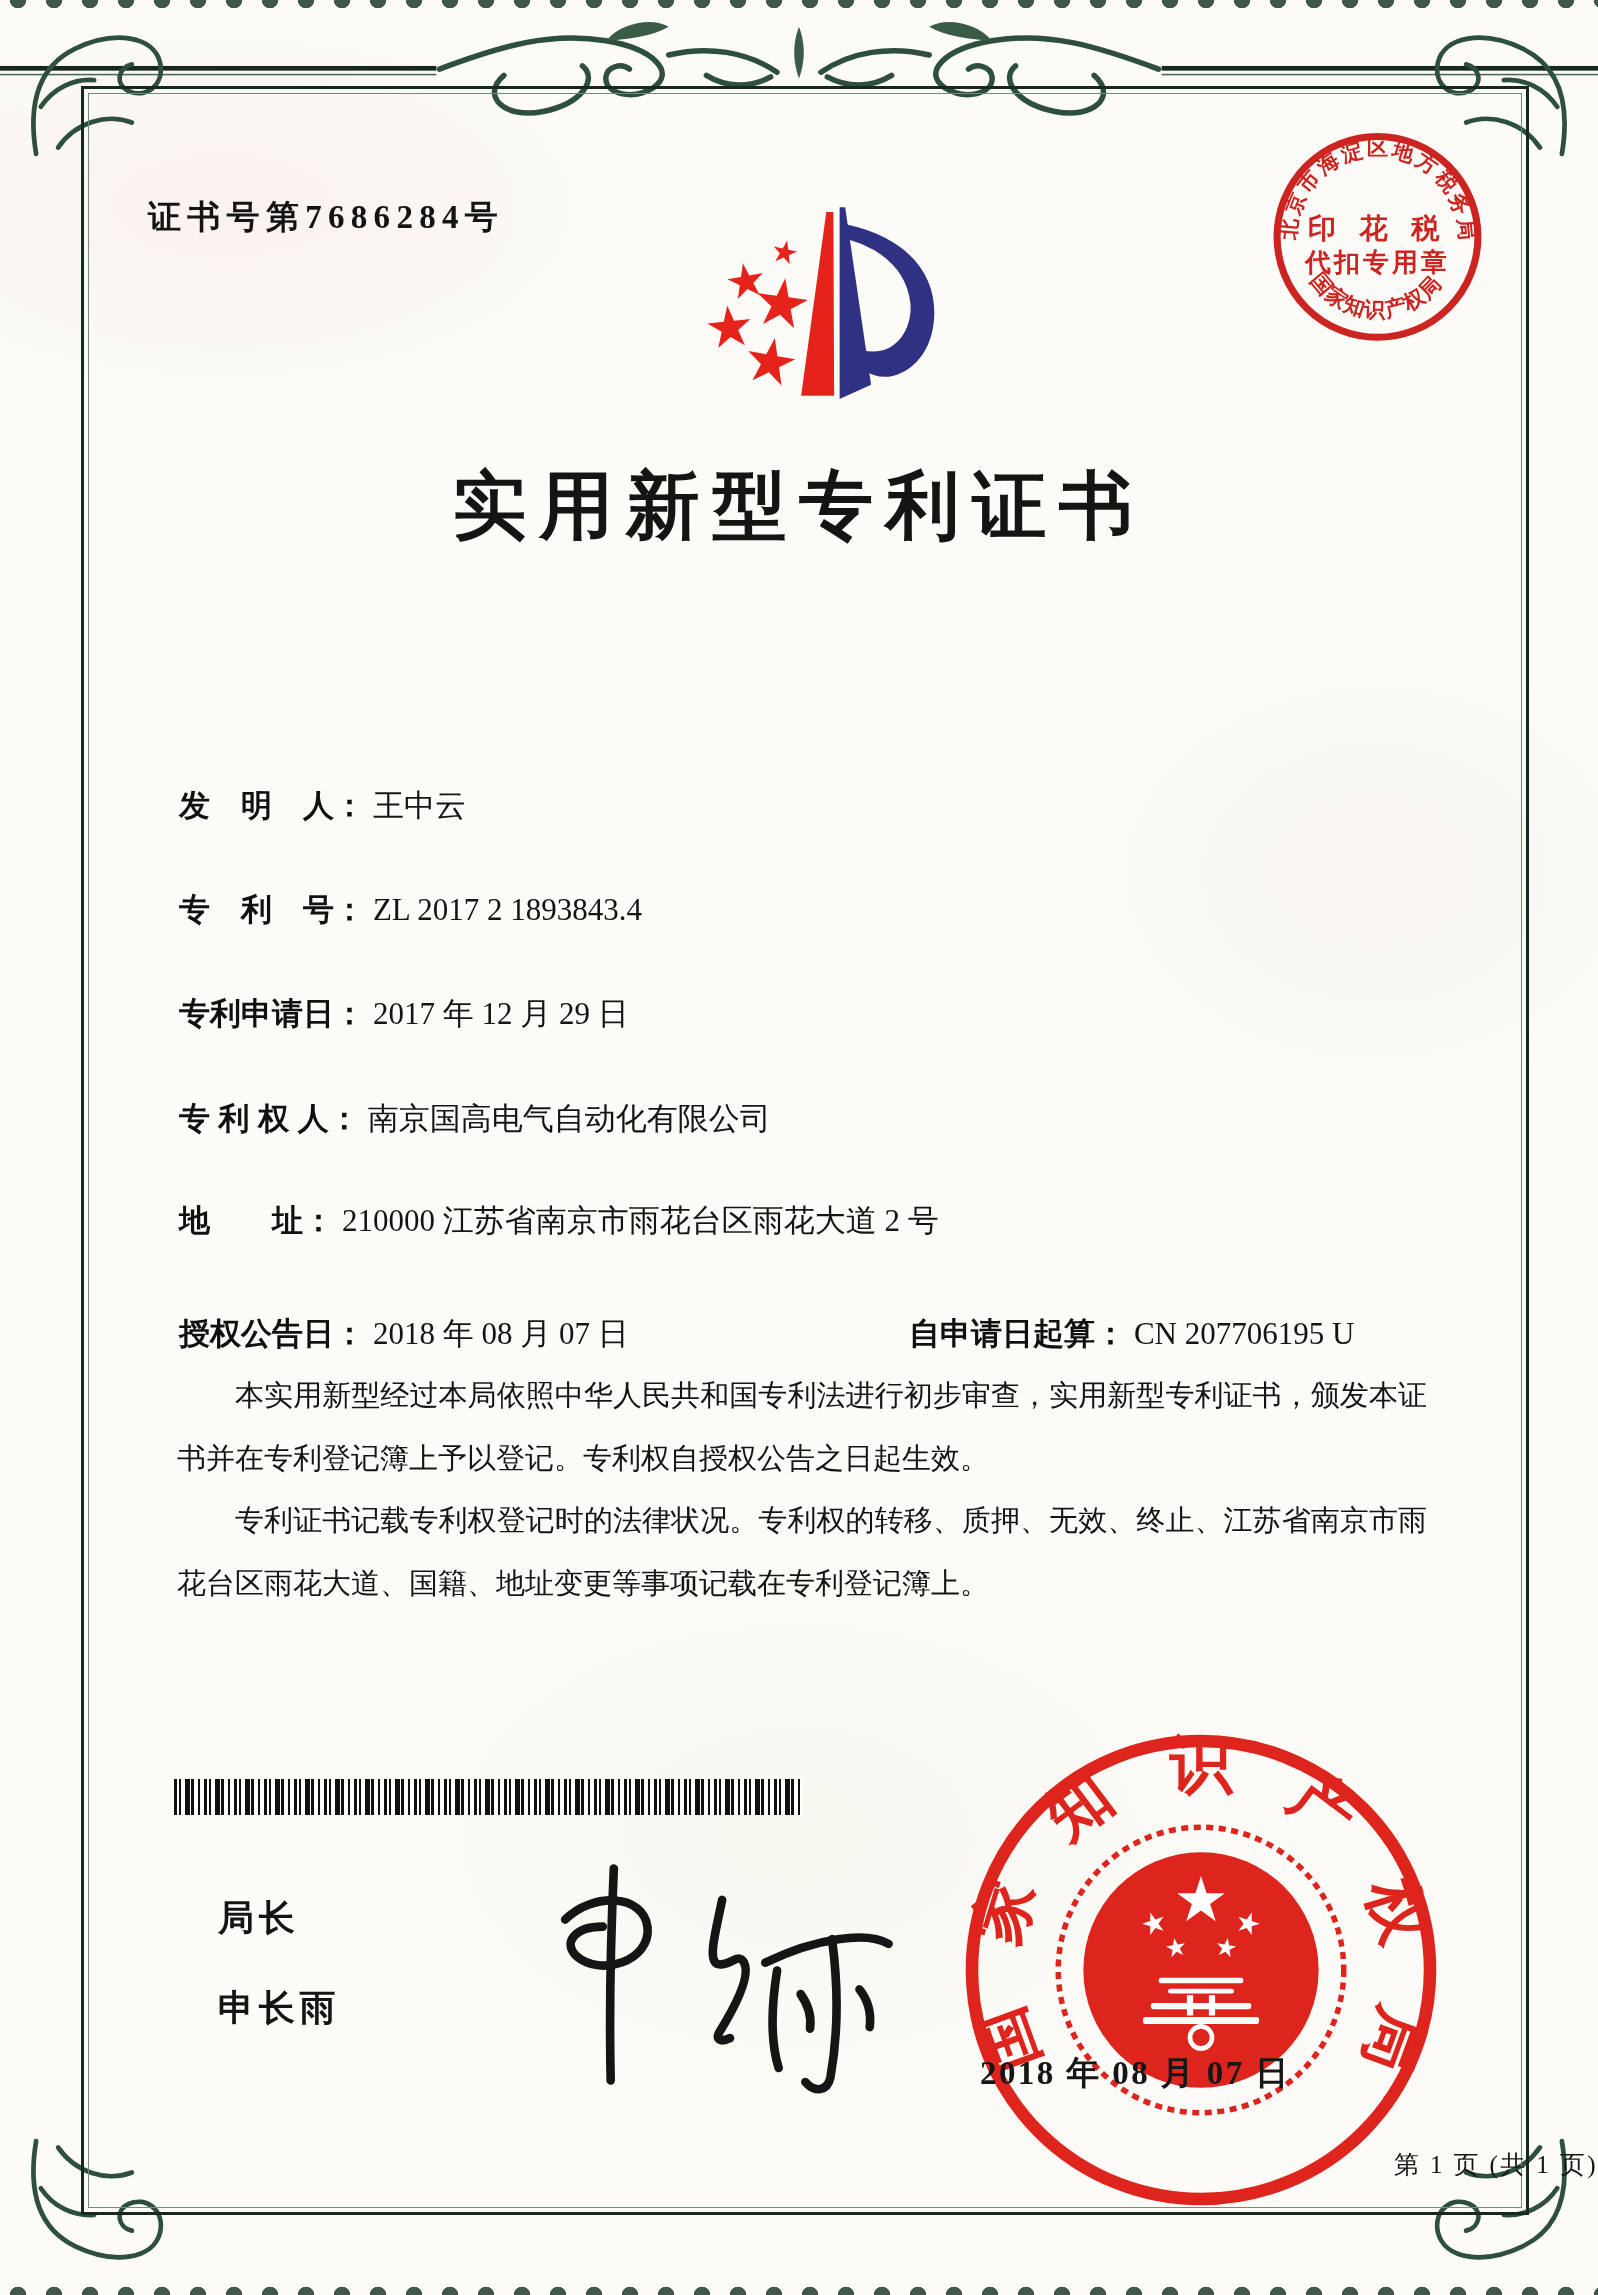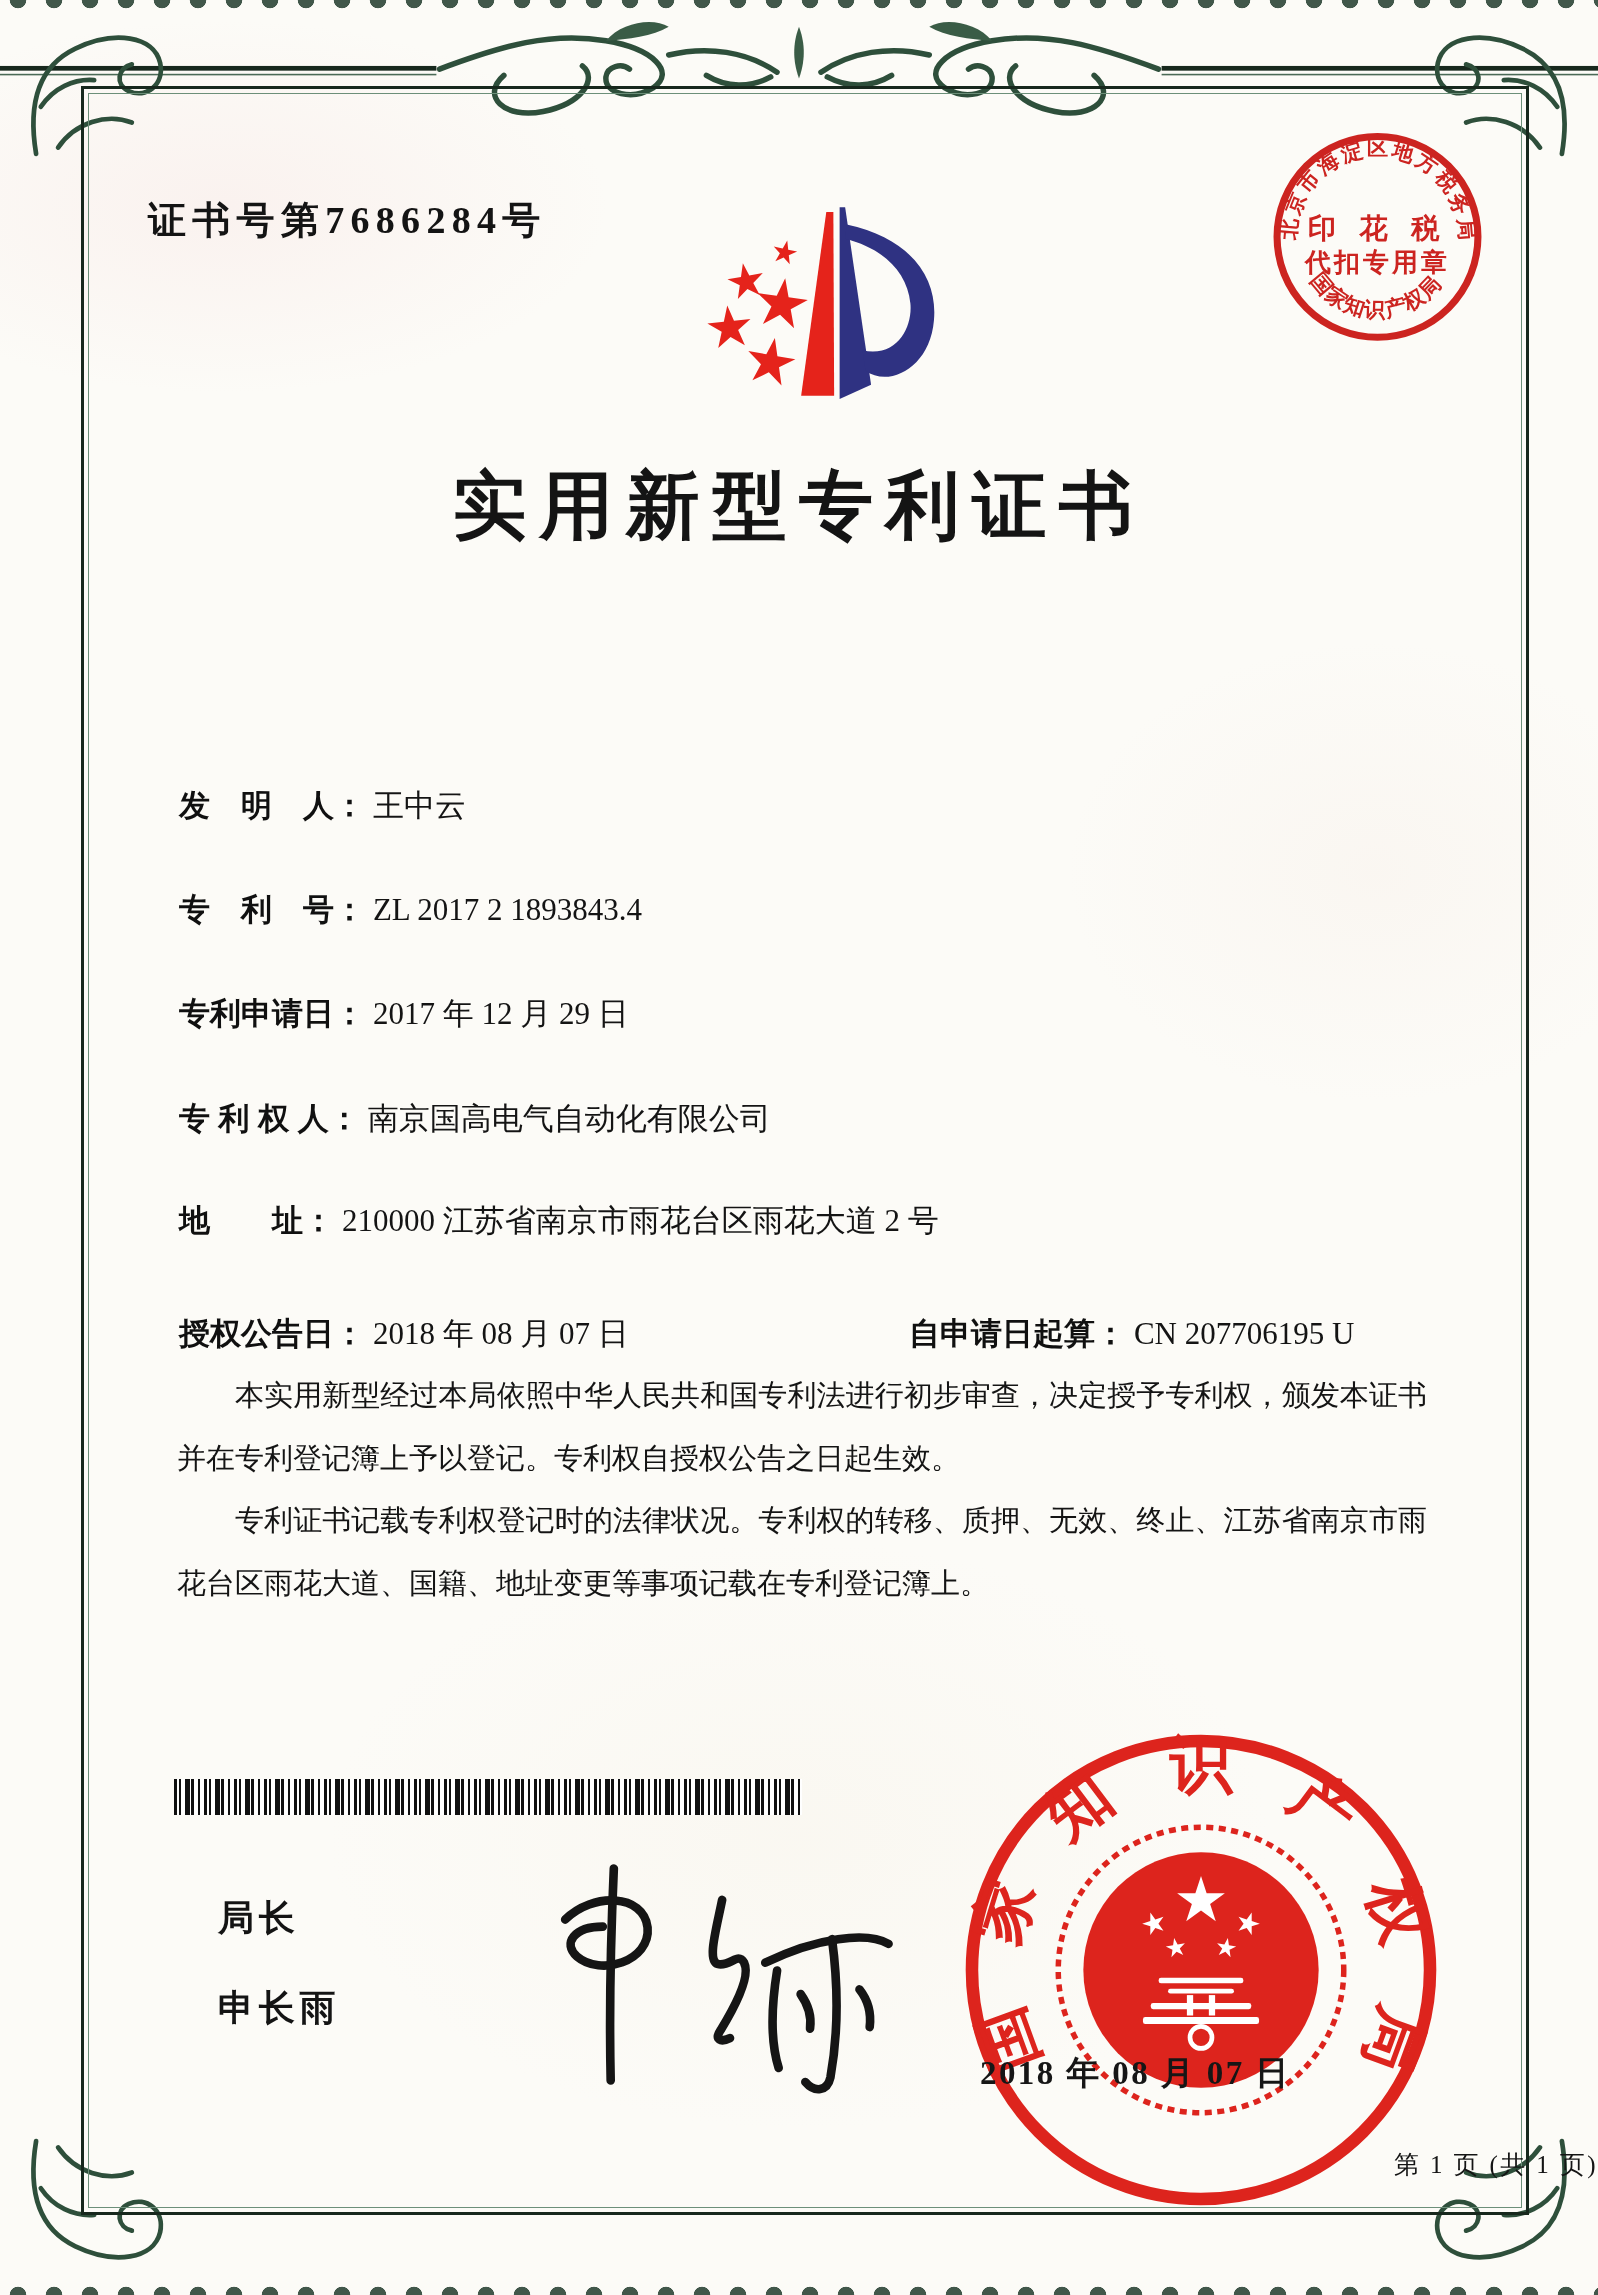--- a/index.html
+++ b/index.html
@@ -16,21 +16,21 @@
     color:#141414;
     overflow:hidden;
   }
   
   .bumps{position:absolute;left:0;right:0;height:19px;pointer-events:none;}
   .bumps.top{top:0;background-image:radial-gradient(circle at 50% 0,#203a2b 0 7.9px,rgba(0,0,0,0) 8.6px);background-size:36px 19px;background-repeat:repeat-x;opacity:.85;}
   .bumps.bottom{bottom:0;background-image:radial-gradient(circle at 50% 100%,#203a2b 0 7.9px,rgba(0,0,0,0) 8.6px);background-position:0 100%;background-size:36px 19px;background-repeat:repeat-x;opacity:.85;}
   
   .frame-outer{position:absolute;left:81px;top:86px;width:1448px;height:2129px;border:3.9px solid #17281d;box-sizing:border-box;}
   .frame-inner{position:absolute;inset:3.9px;border:1.6px solid #6c8f79;}
-  .cert-no{position:absolute;left:148px;top:195px;font-size:38px;font-weight:700;letter-spacing:6.3px;}
+  .cert-no{position:absolute;left:148px;top:195px;font-size:33px;font-weight:700;letter-spacing:6.3px;}
   .title{position:absolute;left:0;width:100%;top:457px;text-align:center;font-size:74px;font-weight:700;letter-spacing:12.6px;}
   .field-row{position:absolute;left:179px;font-size:31px;white-space:nowrap;}
   .flabel{font-family:"Liberation Sans","DejaVu Sans",sans-serif;font-weight:700;color:#101010;}
   .fvalue{font-weight:500;margin-left:7.9px;}
   .paras{position:absolute;left:177px;top:1364px;width:1250px;font-size:29px;line-height:2.16;text-align:justify;font-weight:500;}
   .paras p{margin:0;text-indent:2em;}
   .barcode{position:absolute;left:174px;top:1779px;width:628px;height:36px;
     background:repeating-linear-gradient(90deg,#101010 0 3.1px,#fff 3.1px 5.5px,#101010 5.5px 7px,#fff 7px 11px,#101010 11px 15.7px,#fff 15.7px 17.3px,#101010 17.3px 19.6px,#fff 19.6px 24px,#101010 24px 26px,#fff 26px 30px);}
   .signer-title{position:absolute;left:218px;top:1894px;font-size:36px;font-weight:700;letter-spacing:4.7px;font-family:Liberation Sans, sans-serif;}
   .signer-name{position:absolute;left:218px;top:1984px;font-size:36px;font-weight:700;letter-spacing:4.7px;font-family:"Liberation Sans","DejaVu Sans",sans-serif;}
@@ -148,21 +148,21 @@
     <span class="flabel">地　　址：</span><span class="fvalue">210000 江苏省南京市雨花台区雨花大道 2 号</span>
   </div>
   <div class="field-row" style="top:1313px">
     <span class="flabel">授权公告日：</span><span class="fvalue">2018 年 08 月 07 日</span>
   </div>
   <div class="field-row" style="top:1313px;left:909px">
     <span class="flabel">自申请日起算：</span><span class="fvalue">CN 207706195 U</span>
   </div>
 
   <div class="paras">
-    <p>本实用新型经过本局依照中华人民共和国专利法进行初步审查，决定授予专利权，颁发本证书并在专利登记簿上予以登记。专利权自授权公告之日起生效。</p>
+    <p>本实用新型经过本局依照中华人民共和国专利法进行初步审查，实用新型专利证书，颁发本证书并在专利登记簿上予以登记。专利权自授权公告之日起生效。</p>
     <p>专利证书记载专利权登记时的法律状况。专利权的转移、质押、无效、终止、江苏省南京市雨花台区雨花大道、国籍、地址变更等事项记载在专利登记簿上。</p>
   </div>
 
   <div class="barcode"></div>
 
   <div class="signer-title">局长</div>
   <div class="signer-name">申长雨</div>
 
   <svg class="sig-svg" width="487" height="259" viewBox="0 0 620 330">
     <g fill="none" stroke="#151515" stroke-width="11" stroke-linecap="round" stroke-linejoin="round">

